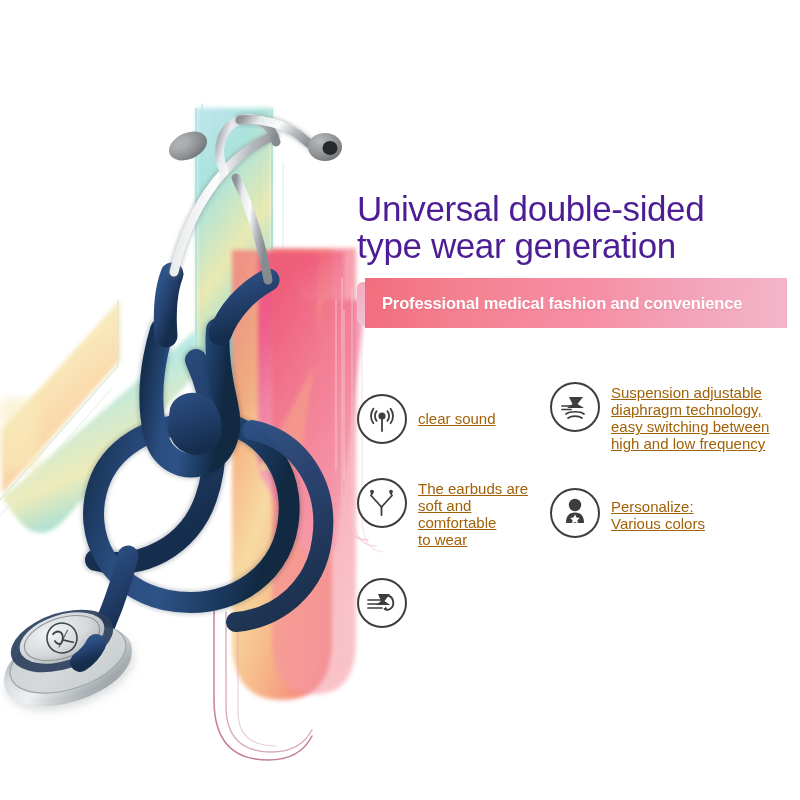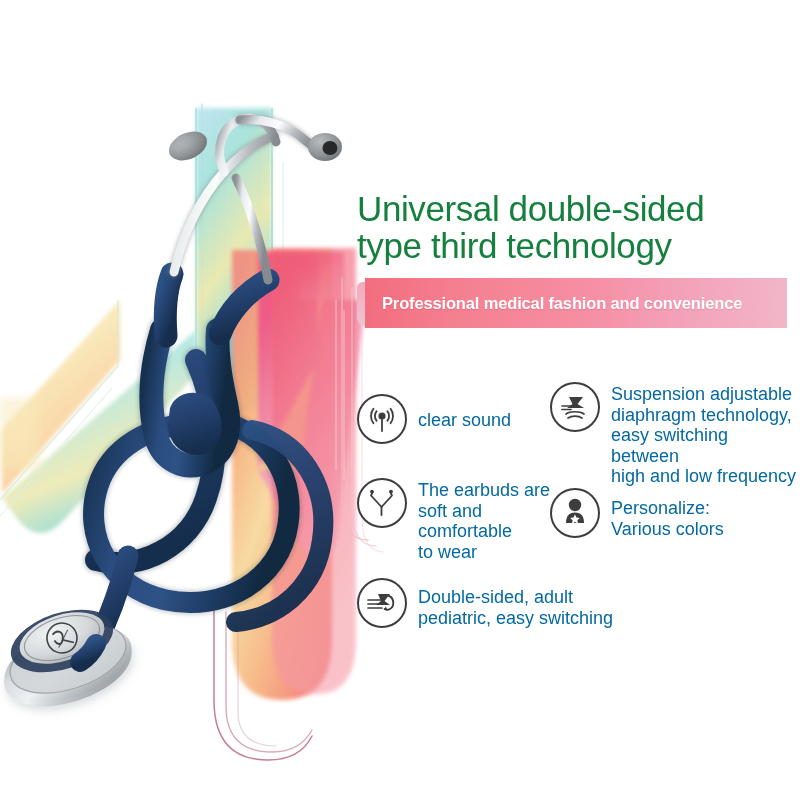--- a/index.html
+++ b/index.html
@@ -17,21 +17,21 @@
   #artwork{position:absolute;left:0;top:0;width:800px;height:800px;}
 
   
   .copy{position:absolute;left:357px;top:190px;width:430px;}
 
   .headline{
     font-family:"Liberation Sans", sans-serif;
     font-size:35px;
     line-height:1.06;
     font-weight:400;
-    color:#15803d;
+    color:#4c1d95;
     letter-spacing:-0.4px;
     margin:0;
     white-space:nowrap;
   }
   .headline .l2{display:block;}
 
   
   .banner-wrap{position:relative;margin-top:14px;height:52px;width:430px;}
   .banner-tab{
     position:absolute;left:0px;top:4px;width:14px;height:44px;
@@ -61,25 +61,26 @@
     width:50px;height:50px;flex:0 0 50px;
     border:2.2px solid #3d3d3f;
     border-radius:50%;
     box-sizing:border-box;
     display:flex;align-items:center;justify-content:center;
     background:#fff;
   }
   .f-icon svg{display:block;}
   .f-text{
     margin-left:11px;
-    font-size:18px;
+    font-size:15px;
     line-height:1.14;
-    color:#0369a1;
+    color:#a16207;
     padding-top:2px;
     white-space:pre-line;
+    text-decoration:underline;
   }
 
   
   #feat-0{left:0px;  top:12px;  width:200px;}
   #feat-0 .f-text{padding-top:16px;}
   #feat-1{left:193px;top:0px;  width:250px;}
   #feat-2{left:0px;  top:96px; width:195px;}
   #feat-3{left:193px;top:106px;width:240px;}
   #feat-3 .f-text{padding-top:10px;}
   #feat-4{left:0px;  top:196px;width:300px;}
@@ -317,21 +318,21 @@
         </g>
 
         <path d="M96,644 C92,652 86,658 80,662" stroke="url(#gTubeV)" stroke-width="20" stroke-linecap="round" fill="none"></path>
       </g>
     </g>
   </svg>
 
   <div class="copy">
     <h1 class="headline">
       <span>Universal double-sided</span>
-      <span class="l2">type third technology</span>
+      <span class="l2">type wear generation</span>
     </h1>
 
     <div class="banner-wrap">
       <div class="banner-tab"></div>
       <div class="banner">
         <span class="banner-text">Professional medical fashion and convenience</span>
       </div>
     </div>
   </div>
 
@@ -399,18 +400,16 @@
       <div class="f-icon">
         <svg width="34" height="34" viewBox="0 0 34 34" fill="none" stroke="#3d3d3f" stroke-width="1.7" stroke-linecap="round">
           <path d="M13,8 L25,8 L19.5,15 L25,19 L11,19 L16,15 Z" fill="#3d3d3f" stroke="none"></path>
           <path d="M3,14 L16,14"></path>
           <path d="M3,18 L14,18"></path>
           <path d="M3,22 L17,22"></path>
           <path d="M24,10 C29,12 30,20 25,23 C23,24.2 21,24 19.6,23" stroke-width="1.9"></path>
           <path d="M20.8,20.4 L19.2,23.4 L22.6,23.8 Z" fill="#3d3d3f" stroke="none"></path>
         </svg>
       </div>
-      <div class="f-text">Double-sided, adult
-pediatric, easy switching</div>
     </div>
 
   </div>
 </div>
 
 </body></html>

